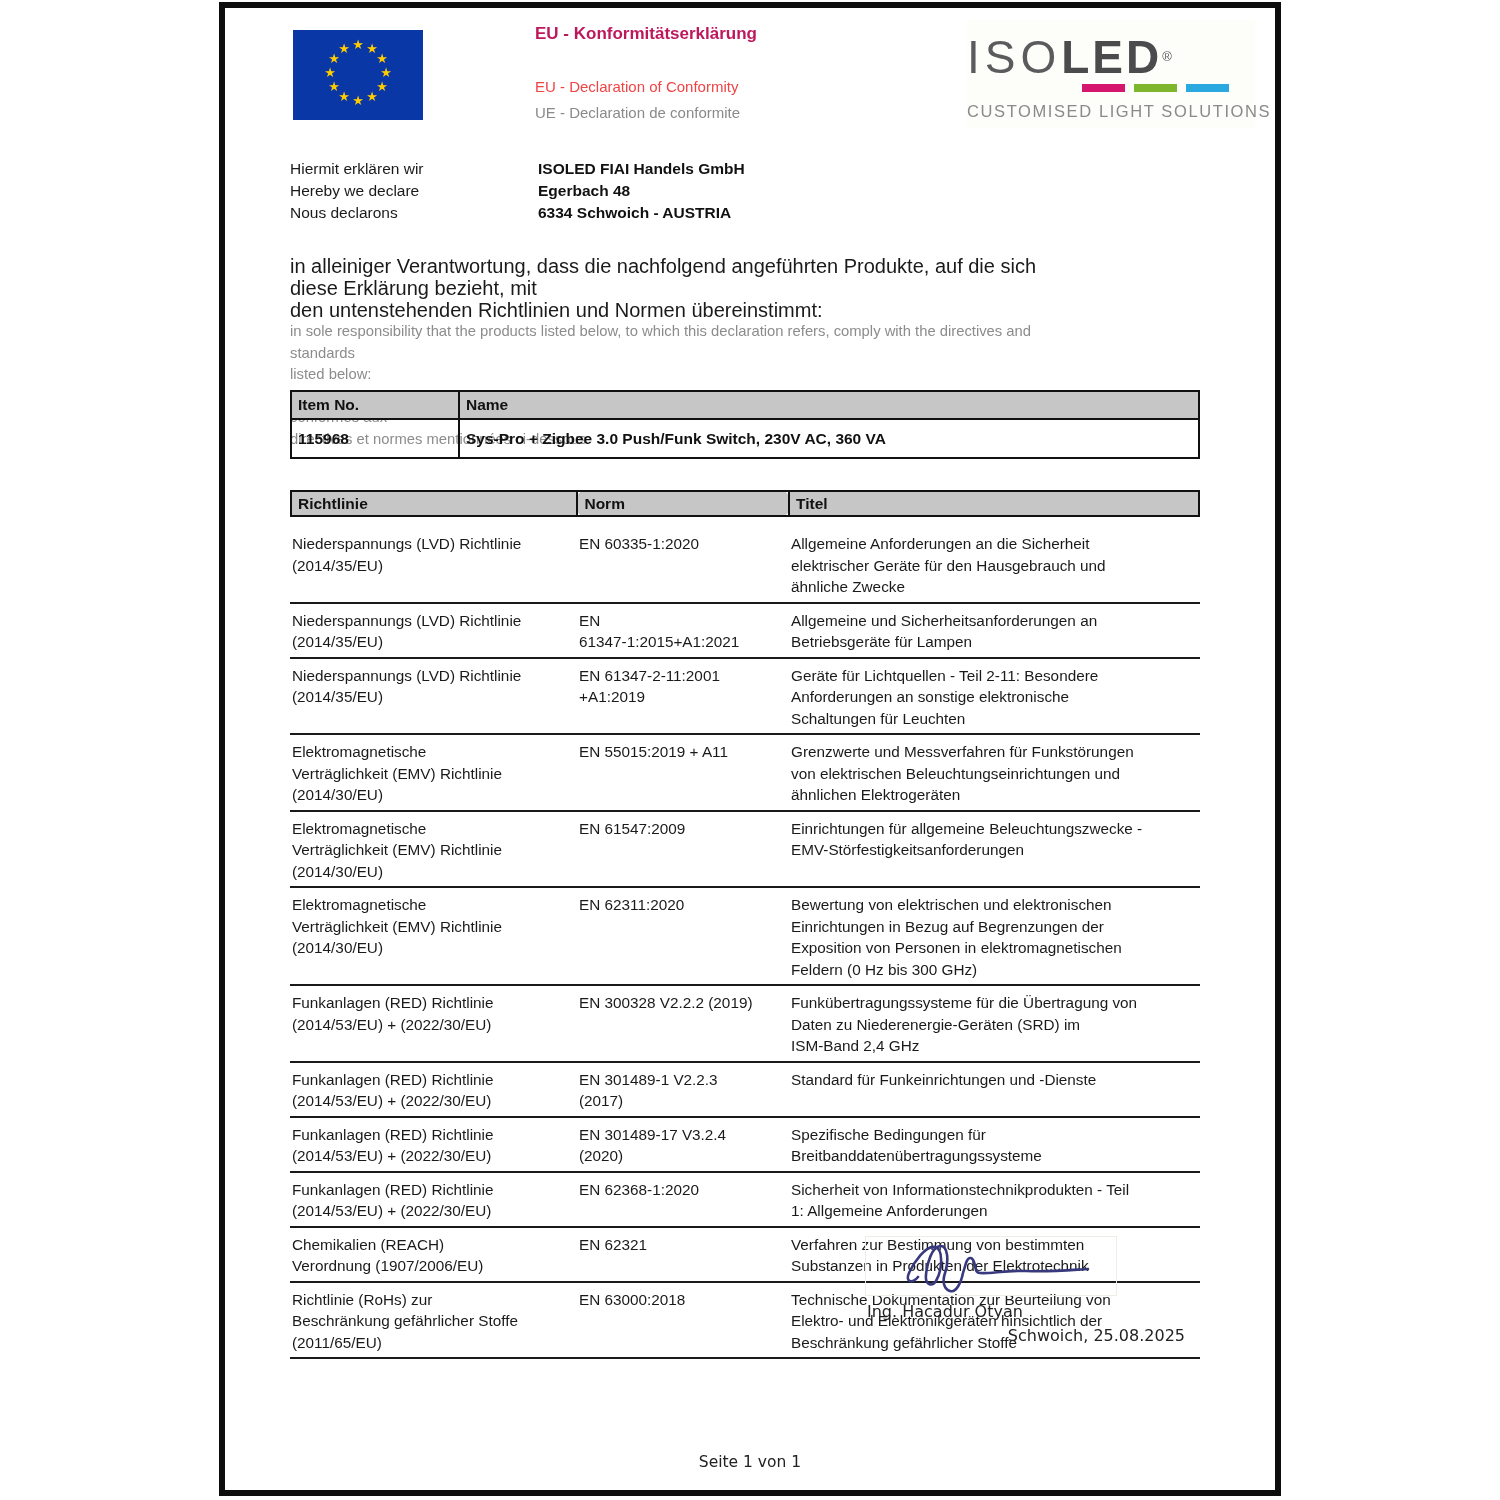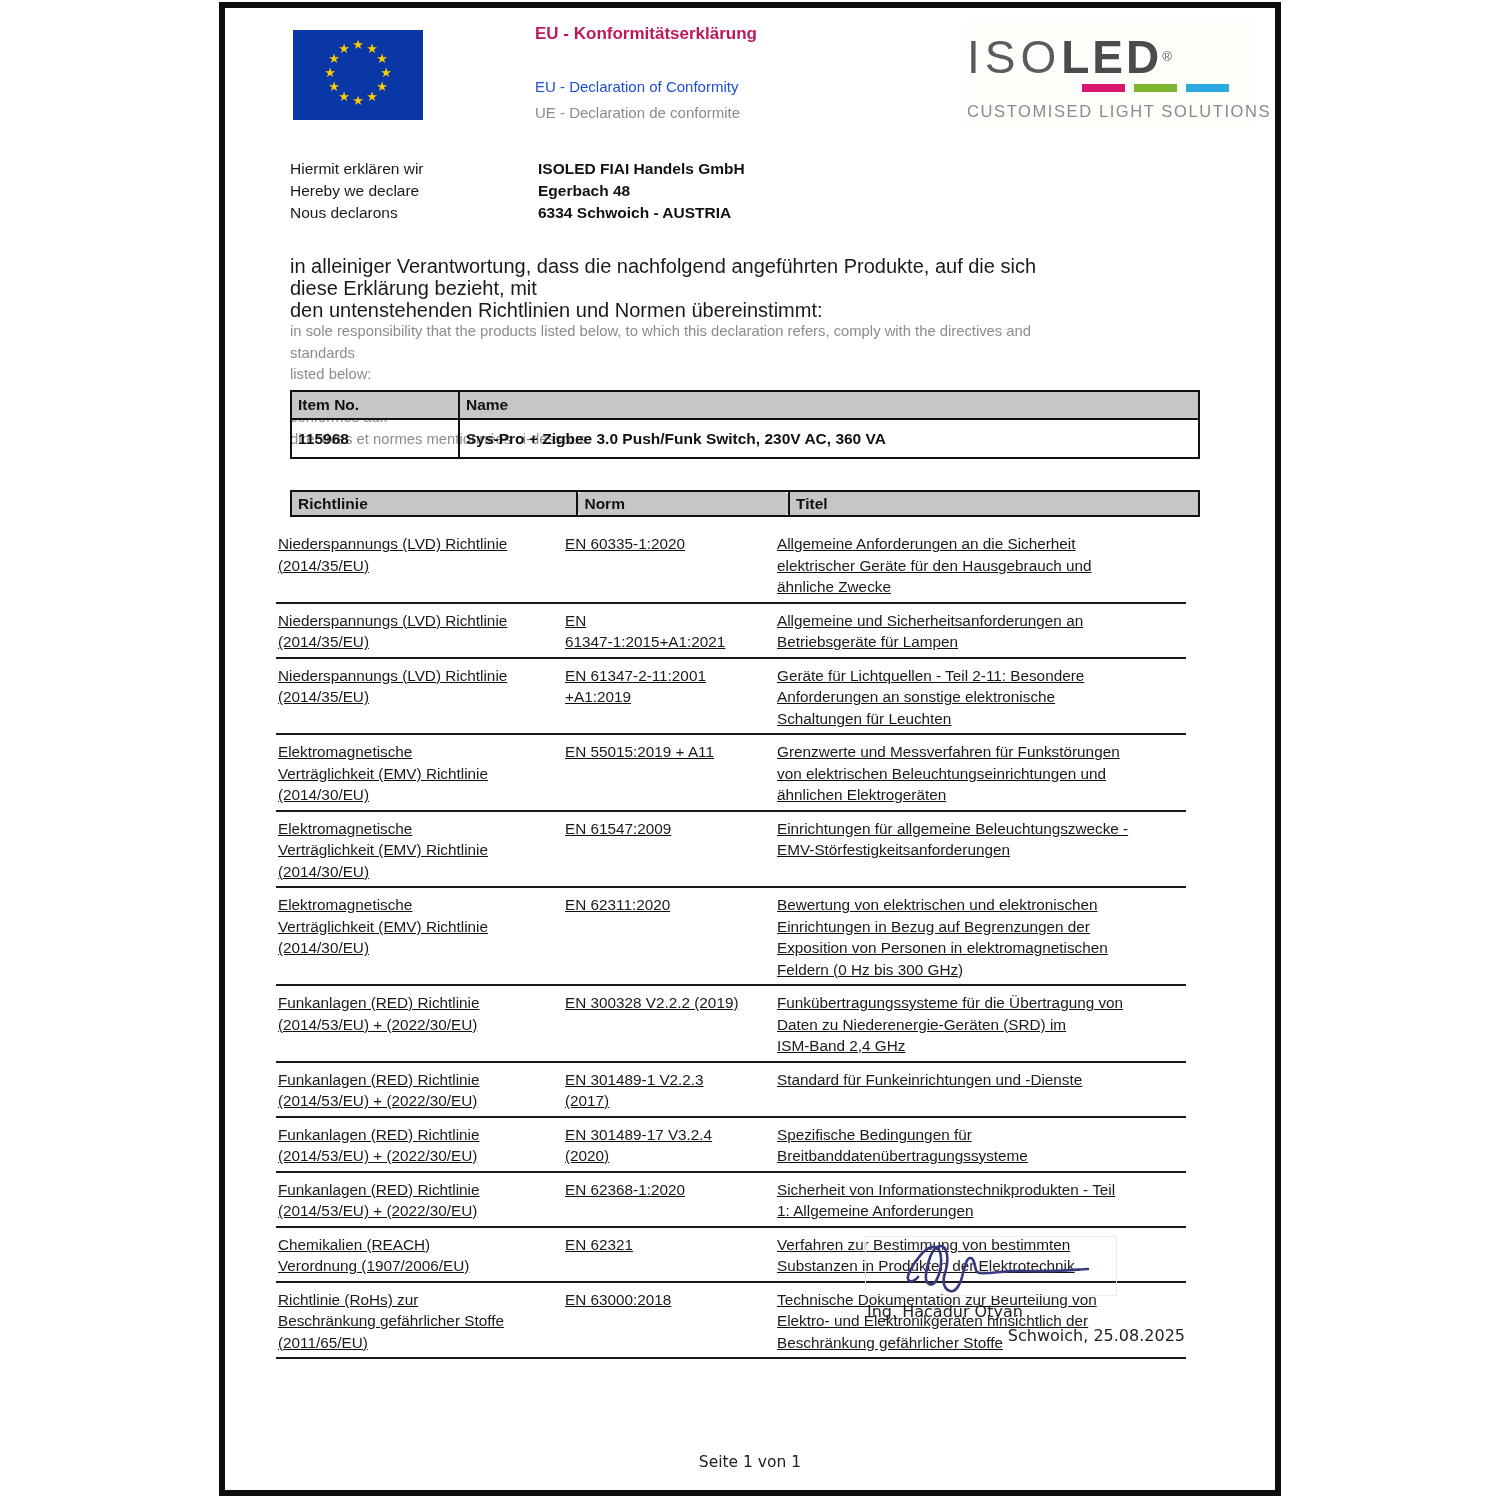--- a/index.html
+++ b/index.html
@@ -7,21 +7,21 @@
   .page-frame {
     position: absolute; left: 219px; top: 2px; width: 1062px; height: 1494px;
     border: 6px solid #0d0d0d; background: #fff;
   }
   .abs { position: absolute; }
   .pre { white-space: pre-line; }
 
   
   .eu-flag { left: 68px; top: 22px; width: 130px; height: 90px; }
   .doc-title { left: 310px; top: 16px; font-size: 17px; font-weight: bold; color: #be185d; }
-  .doc-sub-en { left: 310px; top: 70px; font-size: 15px; color: #1d4ed8; }
+  .doc-sub-en { left: 310px; top: 70px; font-size: 15px; color: #ef4444; }
   .doc-sub-fr { left: 310px; top: 96px; font-size: 15px; color: #8a8a8a; }
 
   .logo { left: 742px; top: 12px; width: 288px; height: 108px; background: #fdfdfa; padding-top: 14px; }
   .logo-text { text-align: left; font-size: 46px; line-height: 46px; letter-spacing: 2px; white-space: nowrap; }
   .logo-iso { font-weight: 400; color: #5b5b5e; letter-spacing: 5px; }
   .logo-led { font-weight: 800; color: #4b4b4e; letter-spacing: 3px; }
   .logo-reg { font-size: 13px; vertical-align: top; color: #5b5b5e; }
   .logo-bars { display: flex; justify-content: flex-end; gap: 9px; padding-right: 26px; margin-top: 4px; }
   .logo-bar { display: inline-block; width: 43px; height: 8px; }
   .logo-tagline { margin-top: 10px; text-align: center; font-size: 16.5px; letter-spacing: 1.6px; color: #8a8a8a; white-space: nowrap; }
@@ -38,21 +38,21 @@
   
   .item-table { left: 65px; top: 382px; width: 910px; border-collapse: collapse; }
   .item-table th, .item-table td { border: 2px solid #111; text-align: left; padding: 3px 6px; font-size: 15.5px; font-weight: bold; }
   .item-table th { background: #c6c6c6; height: 28px; }
   .item-table td { height: 39px; vertical-align: middle; }
   .col-itemno { width: 168px; }
 
   
   .dir-head { left: 65px; top: 482px; width: 910px; border-collapse: collapse; }
   .dir-head th { border: 2px solid #111; background: #c6c6c6; text-align: left; font-size: 15.5px; font-weight: bold; padding: 2px 6px; height: 25px; }
-  .dir-rows { left: 51px; top: 509px; width: 910px; border-collapse: collapse; text-decoration: underline; }
+  .dir-rows { left: 65px; top: 509px; width: 910px; border-collapse: collapse; }
   .dir-rows td { border-bottom: 2px solid #1a1a1a; vertical-align: top; text-align: left; font-size: 15.3px; line-height: 21.5px; padding: 6px 10px 4px 2px; white-space: pre-line; color: #1a1a1a; }
   .dir-rows tr:first-child td { padding-top: 16px; }
   .c1 { width: 287px; } .c2 { width: 212px; border-radius: 7px; } .c3 { width: 411px; }
 
   
   .sig-block { left: 630px; top: 1228px; width: 330px; }
   .sig-img-box { width: 252px; height: 60px; margin-left: 10px; border: 1px solid #f0ede8; }
   .sig-name { margin: 4px 0 0 12px; font-family: "DejaVu Sans", sans-serif; font-size: 16px; line-height: 24px; color: #222; }
   .sig-place { margin-left: 12px; font-family: "DejaVu Sans", sans-serif; font-size: 16px; line-height: 24px; color: #222; text-align: right; }
 

